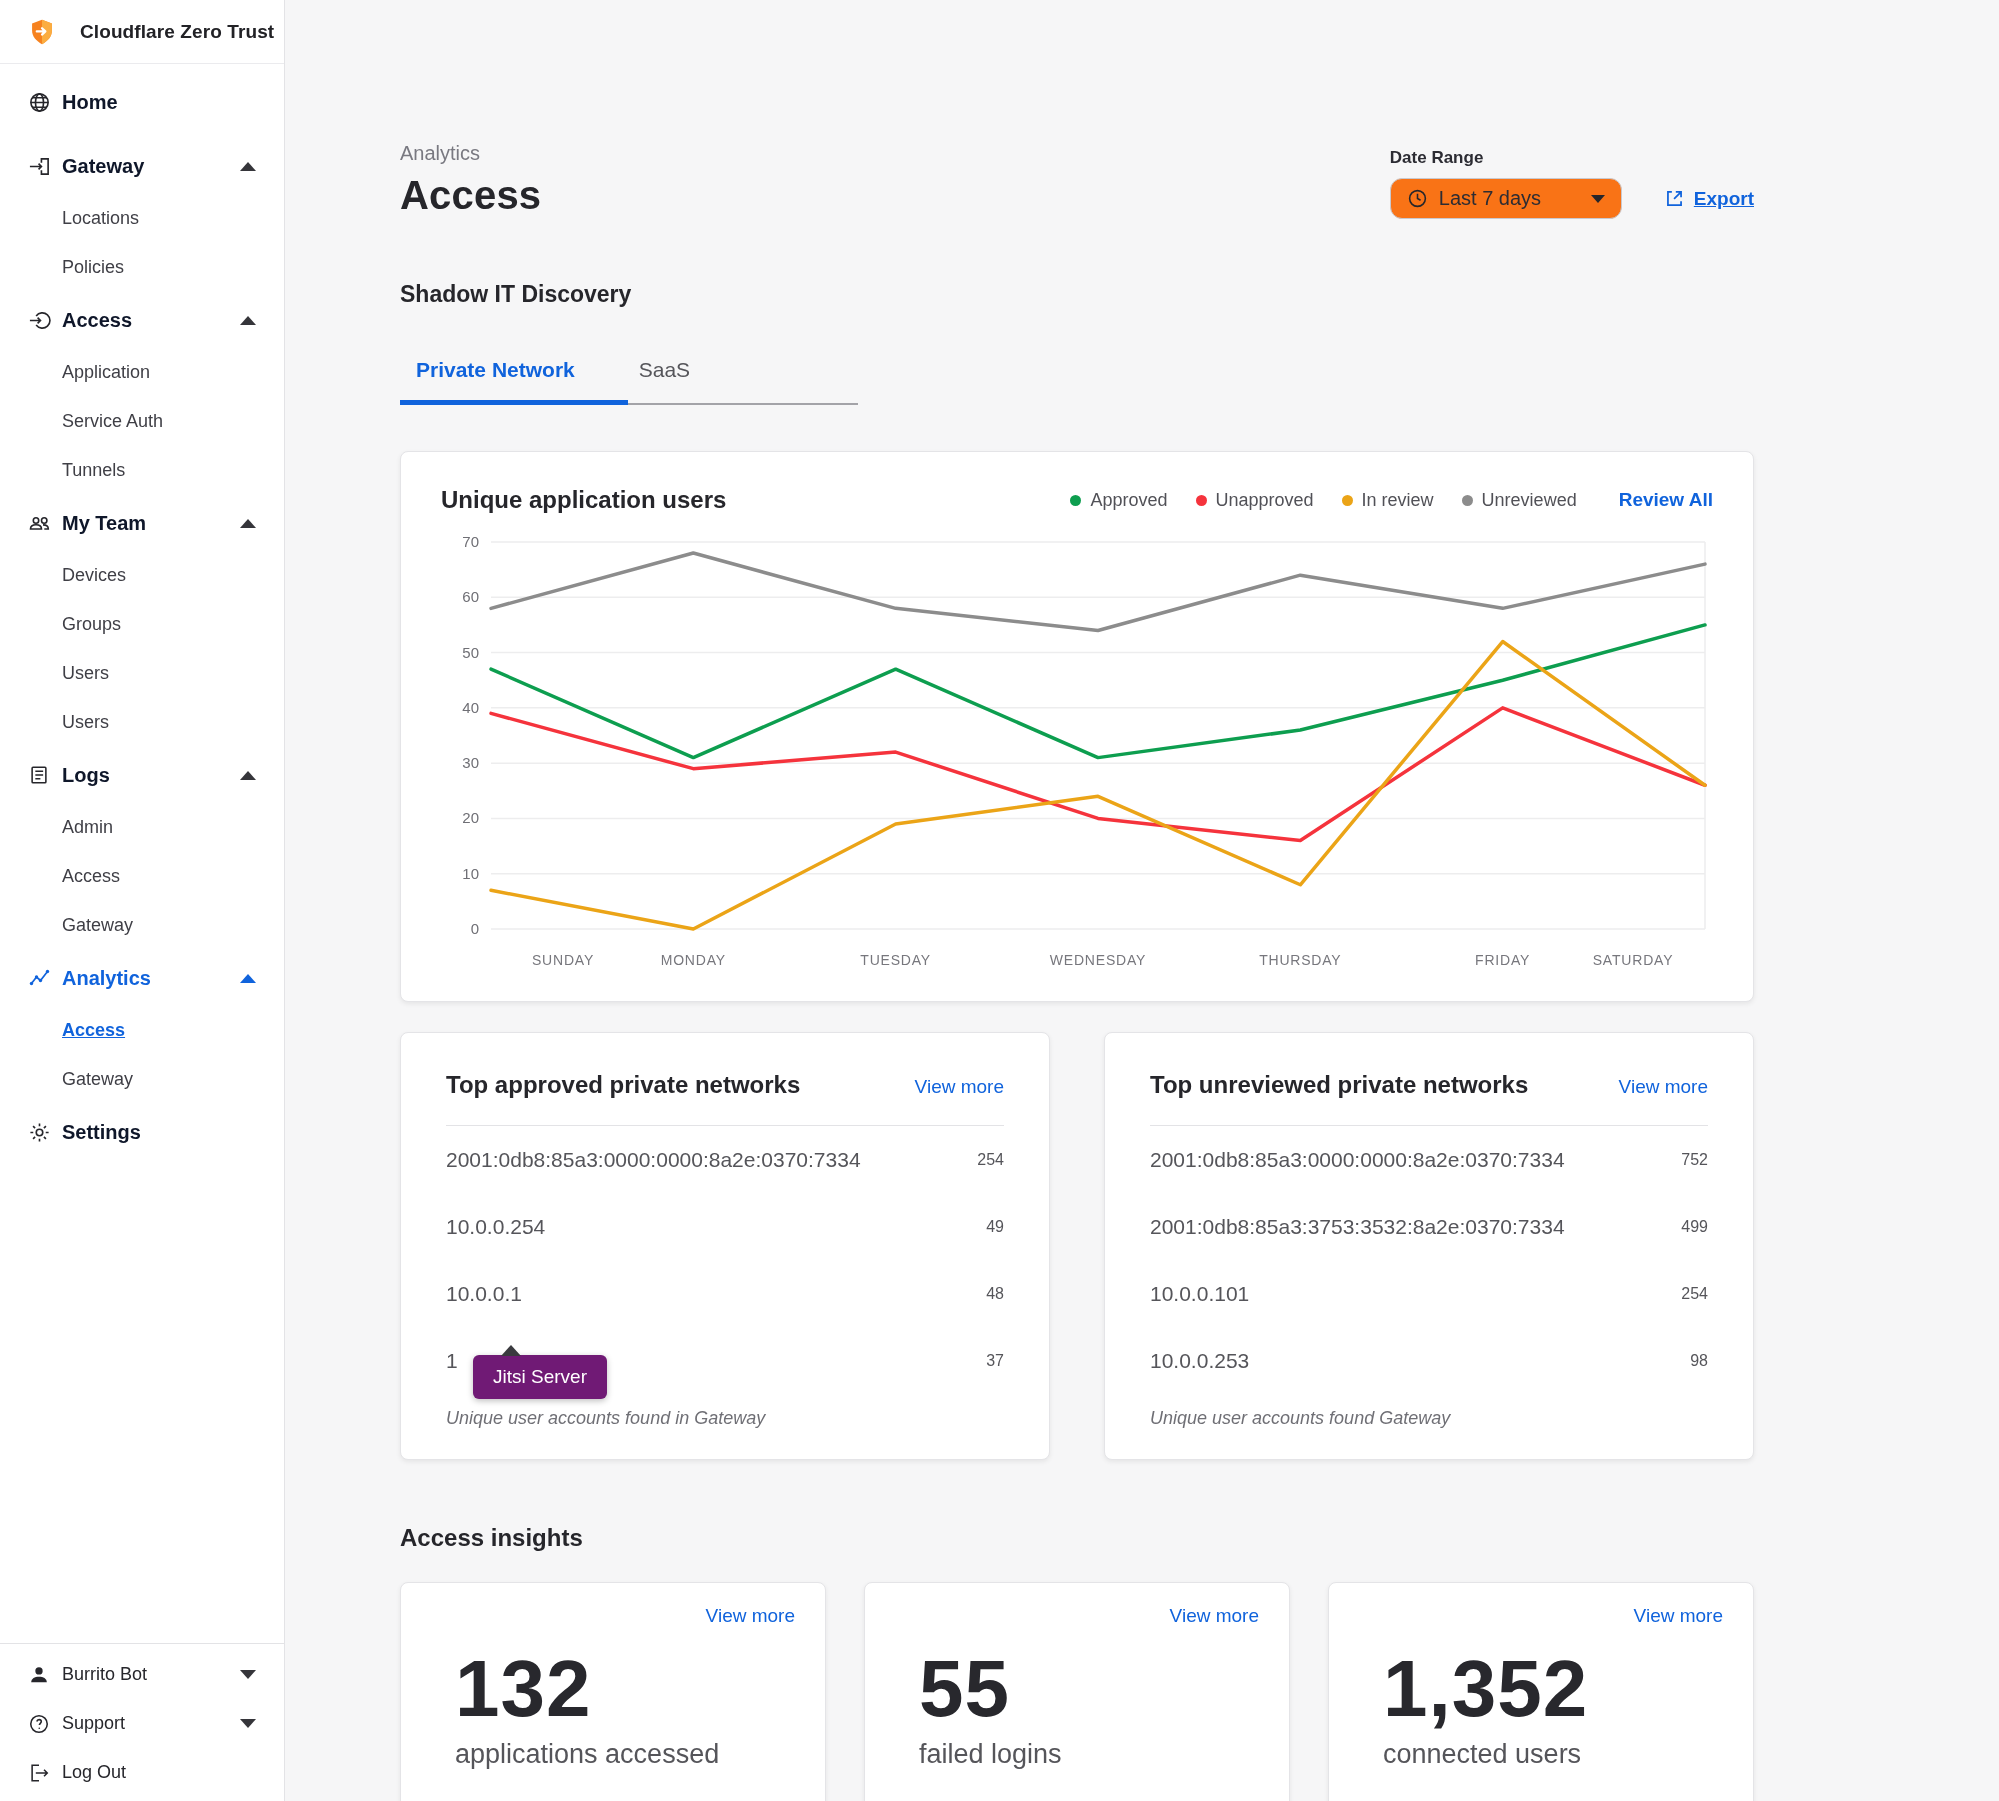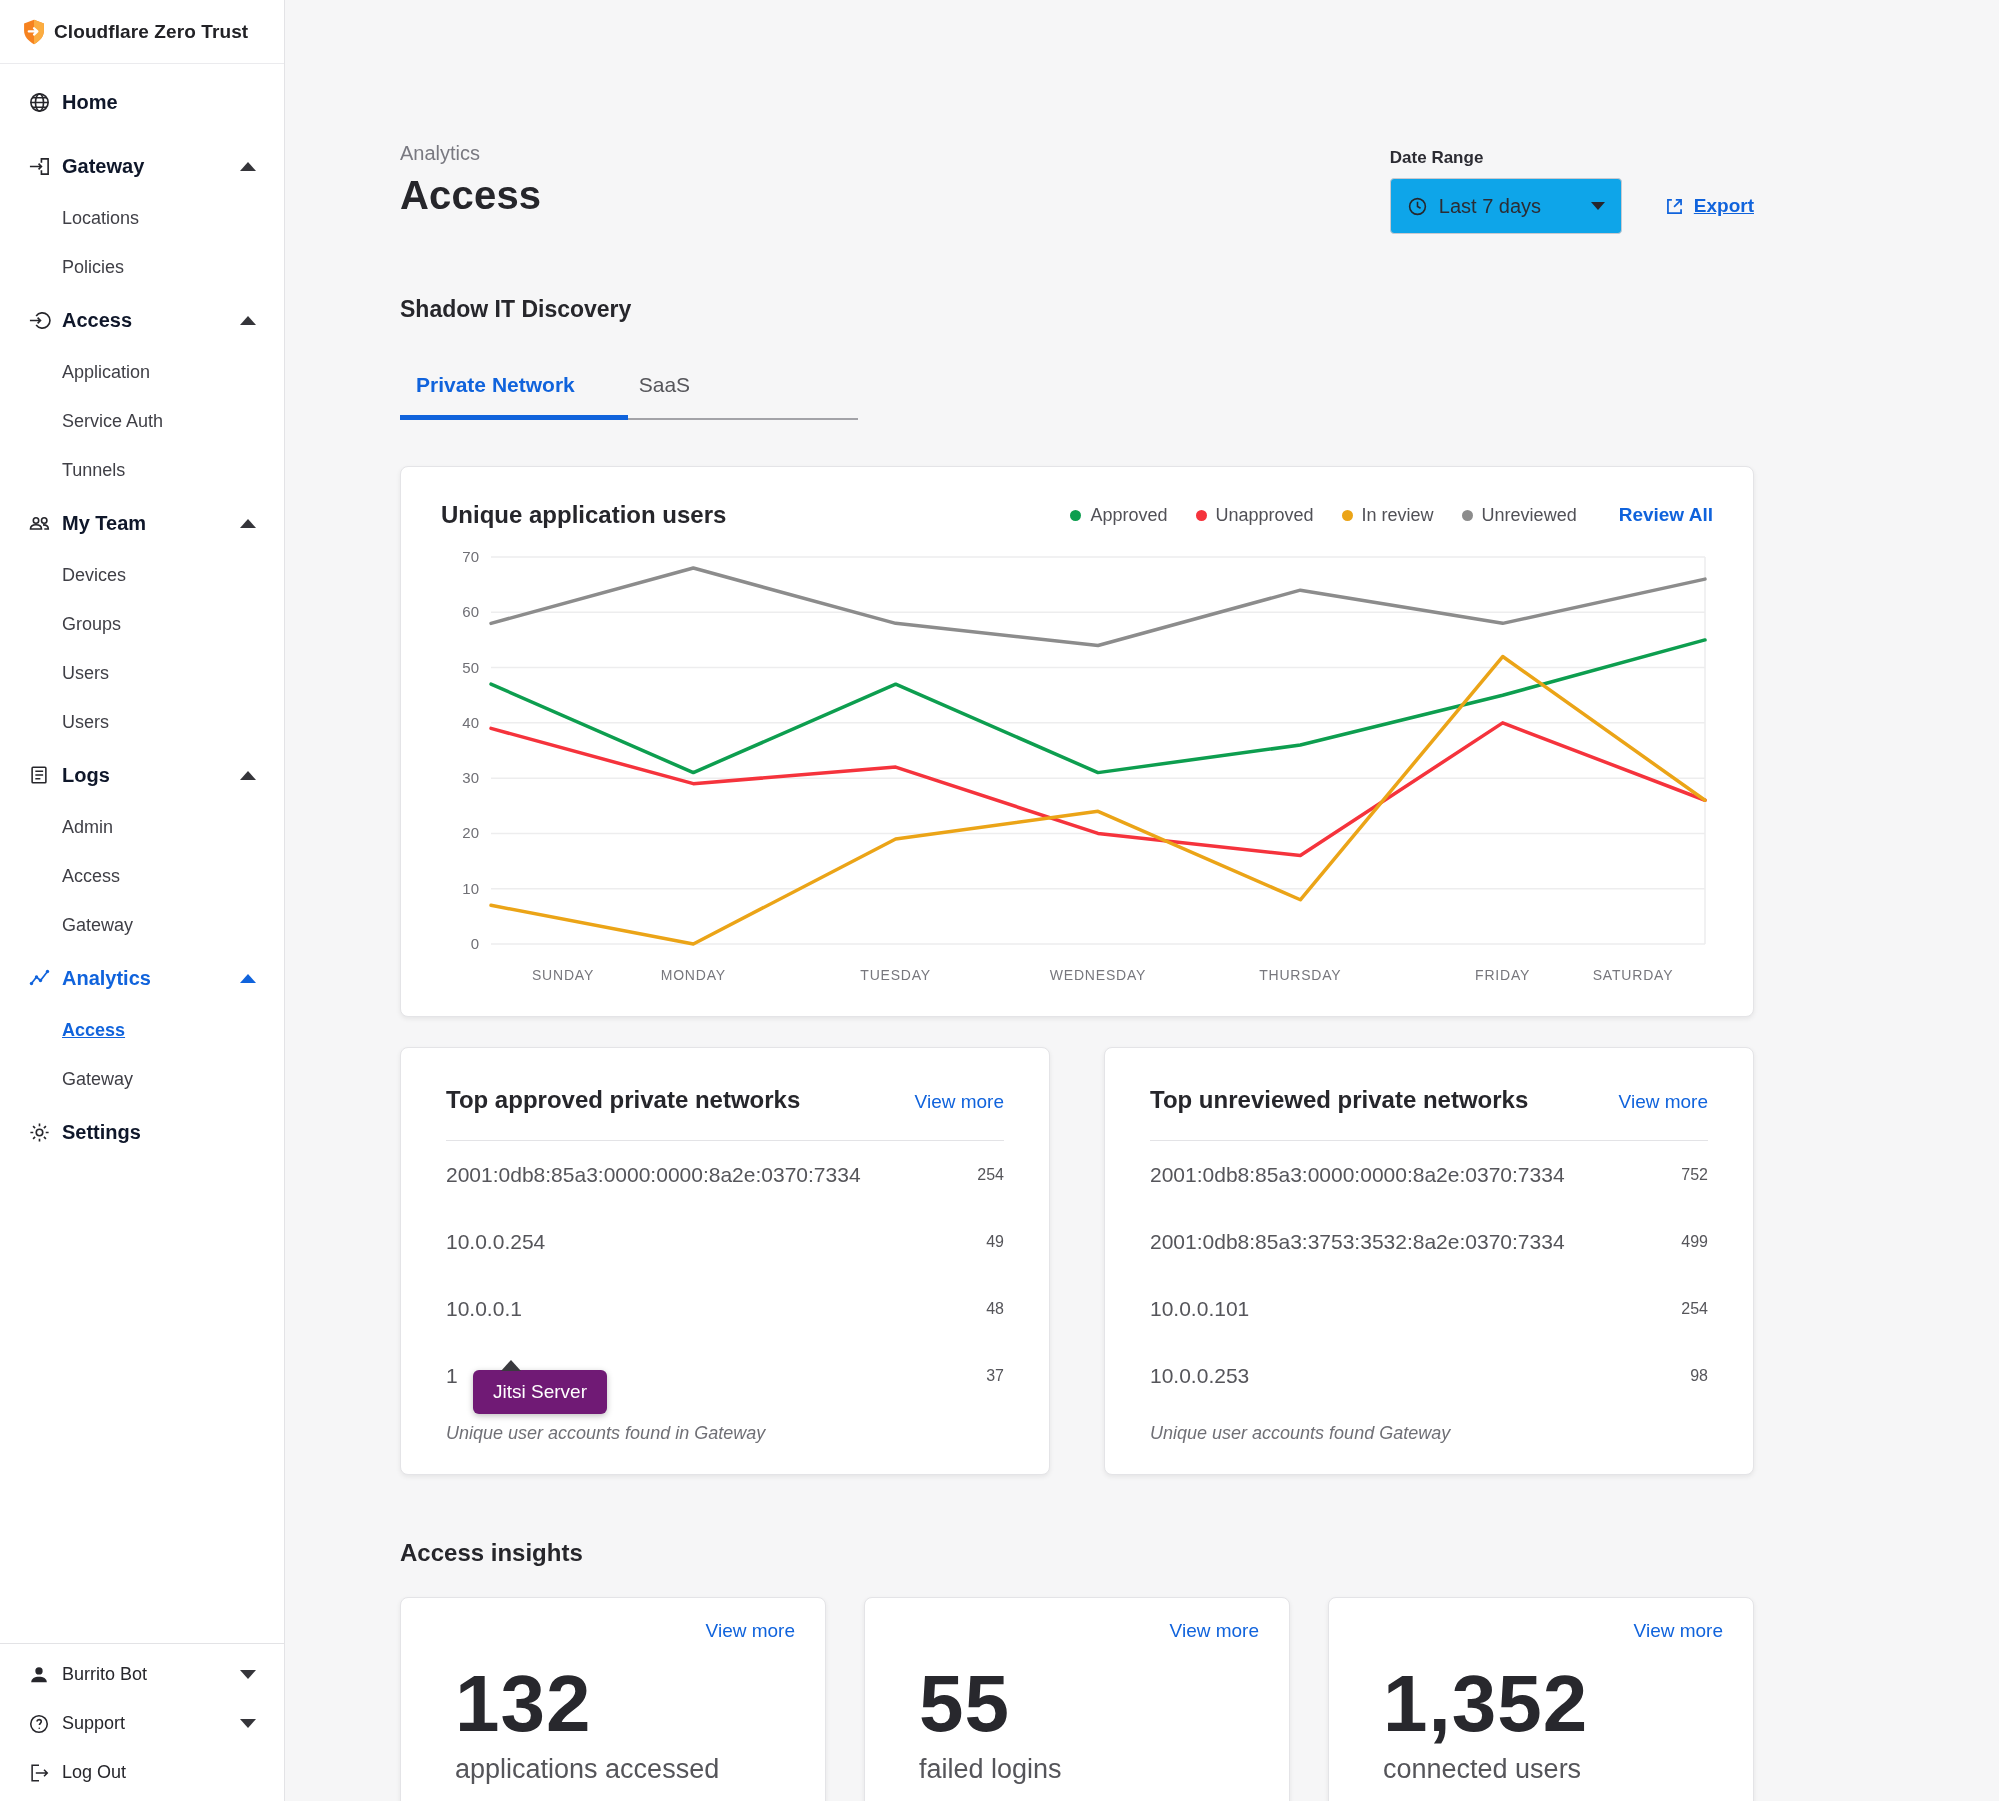--- a/index.html
+++ b/index.html
@@ -2,21 +2,21 @@
 <html><head>
 <meta charset="utf-8">
 <style>
   * { margin:0; padding:0; box-sizing:border-box; }
   html,body { width:1999px; height:1801px; }
   body { font-family:"Liberation Sans", sans-serif; background:#f6f6f7; color:#26262b; }
   .app { display:flex; width:1999px; height:1801px; overflow:hidden; }
 
   
   .sidebar { width:285px; flex:0 0 285px; background:#fff; border-right:1px solid #e3e3e6; position:relative; }
-  .logo-row { height:64px; display:flex; align-items:center; gap:6px; padding-left:20px; border-bottom:1px solid #ebebee; cursor:pointer; }
+  .logo-row { height:64px; display:flex; align-items:center; gap:24px; padding-left:28px; border-bottom:1px solid #ebebee; cursor:pointer; }
   .logo-row .brand { font-size:19px; font-weight:700; color:#222226; letter-spacing:.1px; }
   nav { padding-top:10px; }
   .nav-item { position:relative; display:flex; align-items:center; height:56px; padding-left:28px; cursor:pointer; }
   .nav-item .nicon { width:34px; display:flex; align-items:center; }
   .nav-item .nlabel { font-size:20px; font-weight:700; color:#0f172a; }
   .nav-sub { position:relative; display:flex; align-items:center; height:49px; padding-left:62px; cursor:pointer; }
   .nav-sub .nlabel { font-size:18px; font-weight:400; color:#3f3f46; }
   .nav-item.home { margin-bottom:8px; }
   .nav-item.active .nlabel { color:#1063dc; }
   .nav-sub.active .nlabel { color:#1063dc; font-weight:700; text-decoration:underline; }
@@ -29,21 +29,21 @@
   .sidebar-bottom .nlabel { font-size:18px; font-weight:400; color:#26262b; }
 
   
   .main { flex:1; overflow:hidden; }
   .content { width:1354px; margin-left:115px; padding-top:142px; }
   .page-header { display:flex; justify-content:space-between; align-items:flex-start; }
   .breadcrumb { font-size:20px; color:#797981; }
   .page-title { font-size:40px; font-weight:700; color:#26262b; margin-top:8px; letter-spacing:.2px; }
   .dr-label { font-size:17px; font-weight:700; color:#2c2c33; margin-bottom:10px; margin-top:6px; }
   .dr-row { display:flex; align-items:center; gap:42px; }
-  .select { width:232px; height:56px; background:#0ea5e9; border:1px solid #c9c9cf; border-radius:4px; display:flex; align-items:center; padding:0 16px; gap:11px; cursor:pointer; }
+  .select { width:232px; height:41px; background:#f97316; border:1px solid #c9c9cf; border-radius:12px; display:flex; align-items:center; padding:0 16px; gap:11px; cursor:pointer; }
   .select .sel-text { font-size:20px; color:#2c2c33; }
   .select .sel-caret { margin-left:auto; width:0; height:0; border-left:7px solid transparent; border-right:7px solid transparent; border-top:8px solid #26262b; }
   .export { display:flex; align-items:center; gap:9px; cursor:pointer; }
   .export span { font-size:19px; font-weight:700; color:#1063dc; text-decoration:underline; }
 
   .section-h { font-size:23px; font-weight:700; color:#26262b; margin-top:62px; }
 
   .tabs { margin-top:50px; position:relative; width:458px; height:47px; }
   .tab { display:inline-block; font-size:21px; padding-bottom:20px; cursor:pointer; }
   .tab.t1 { font-weight:700; color:#1063dc; margin-left:16px; }

